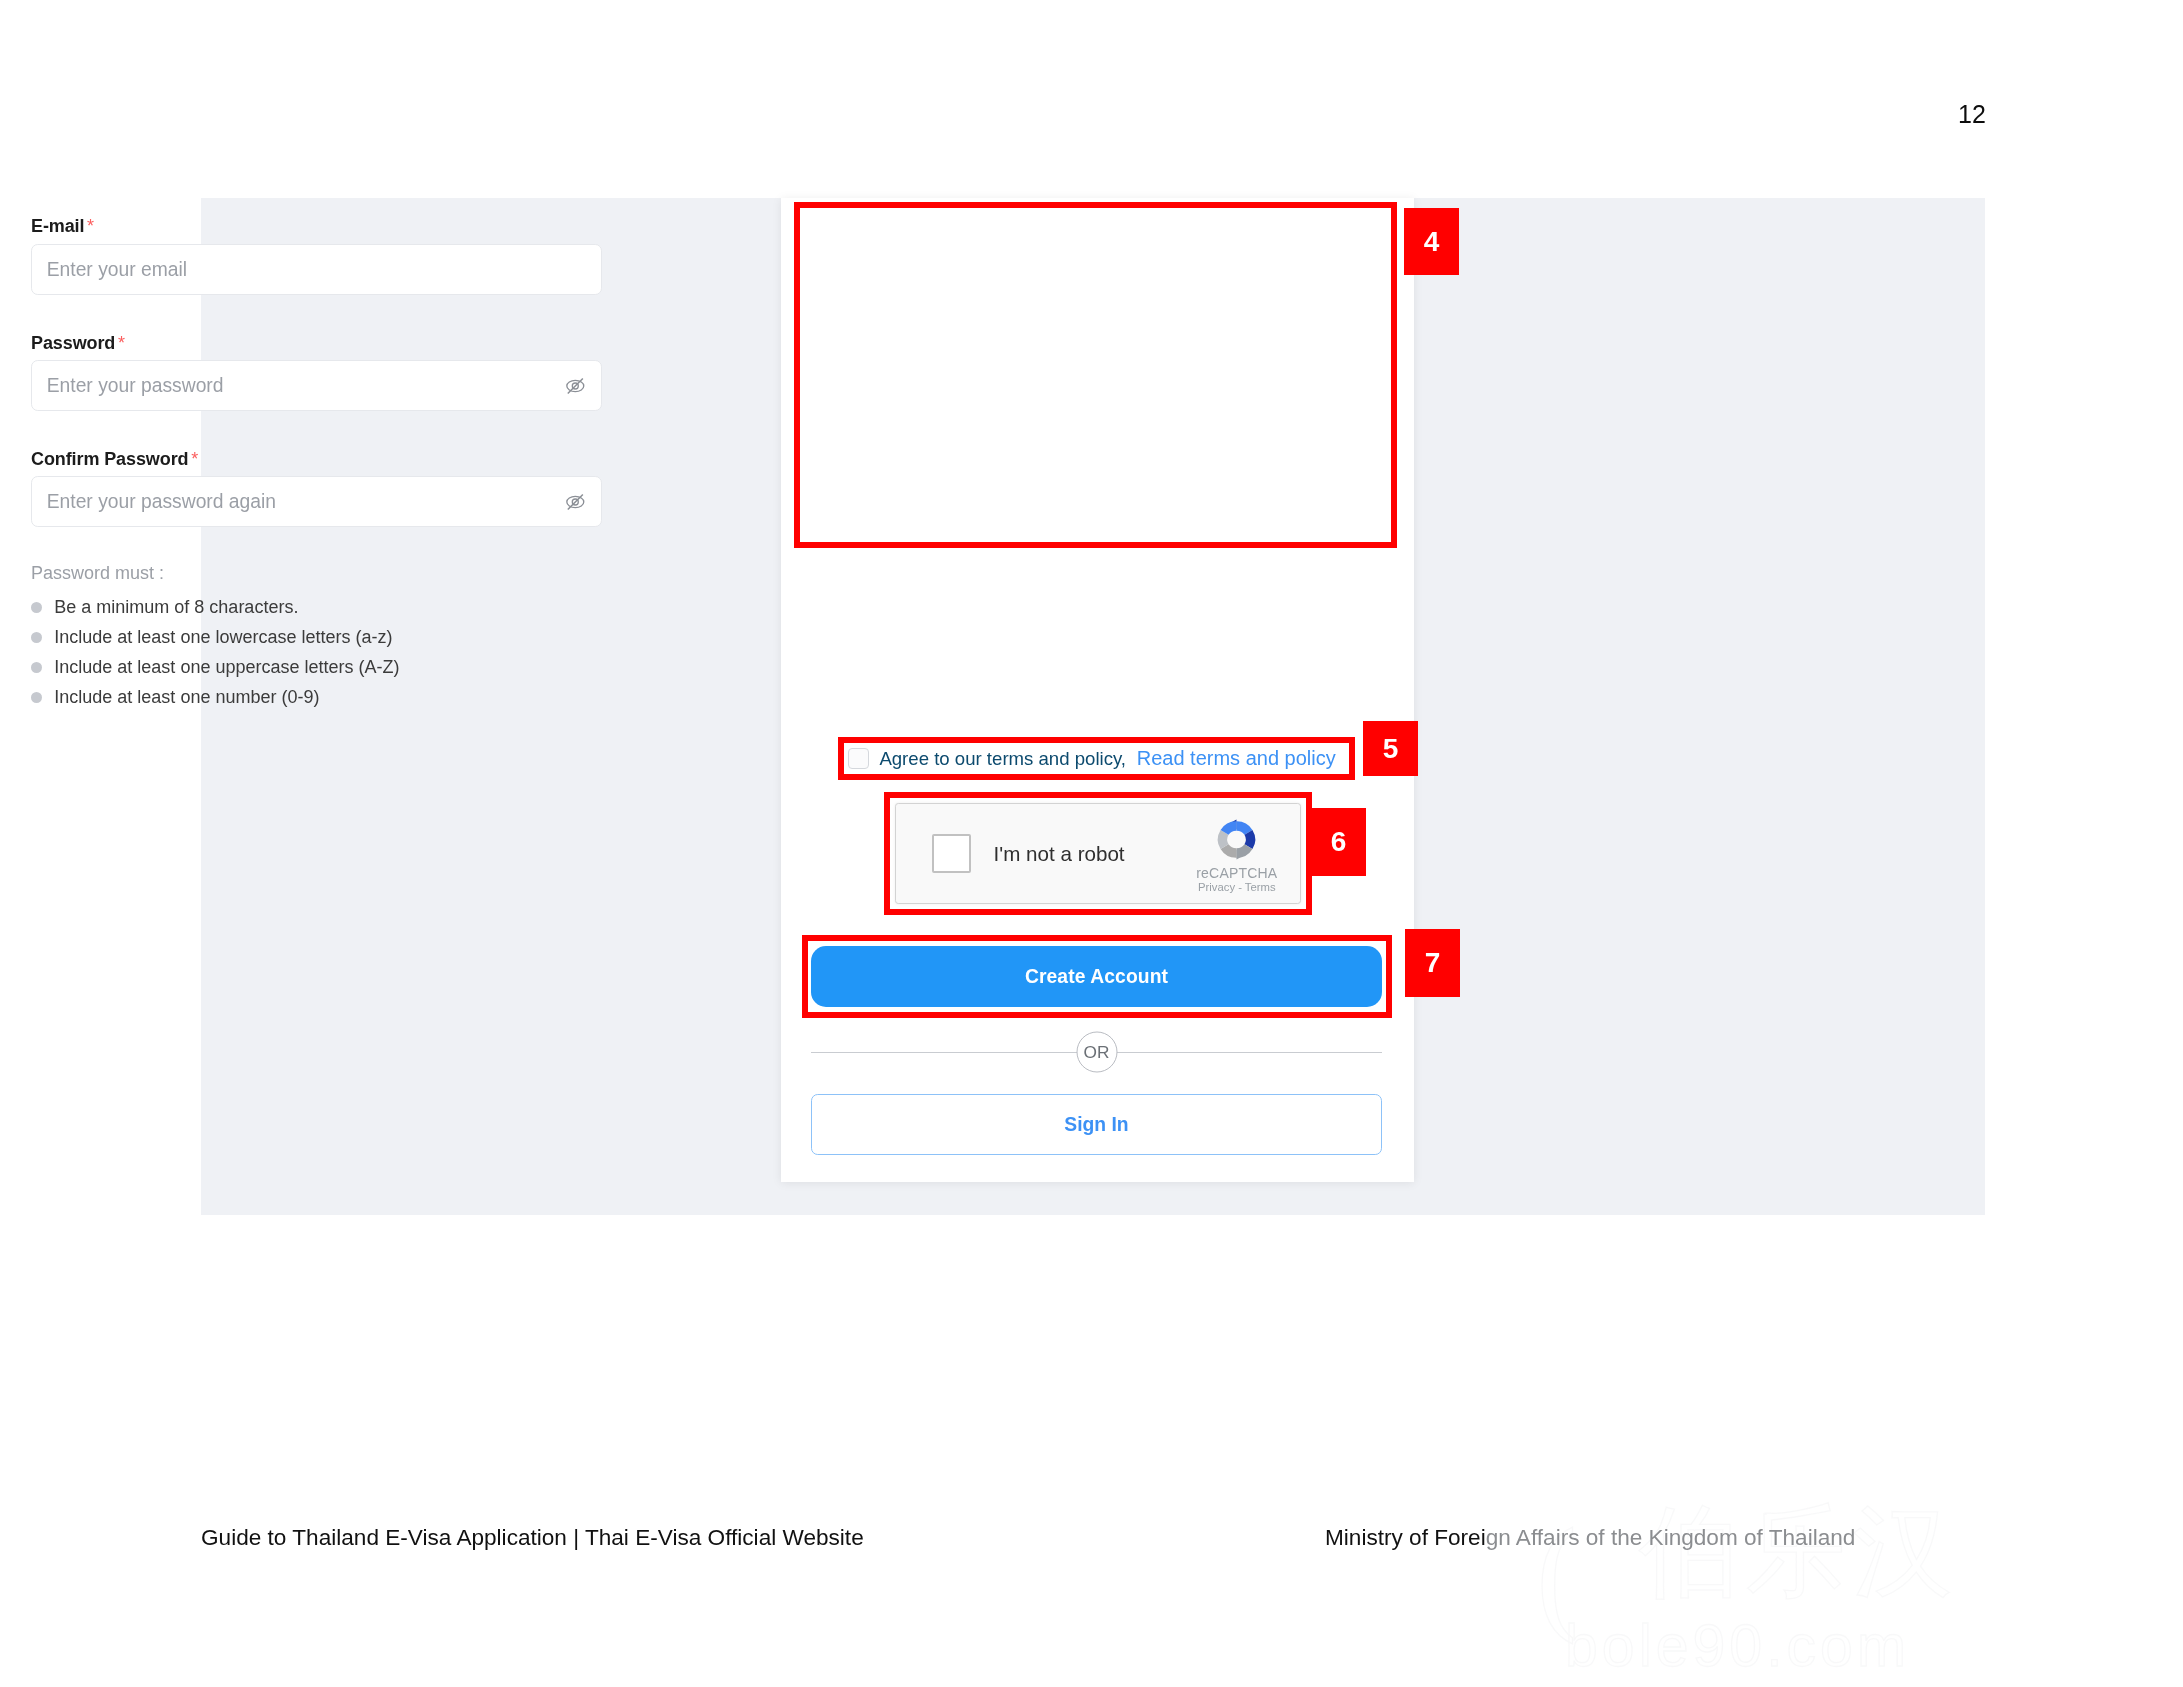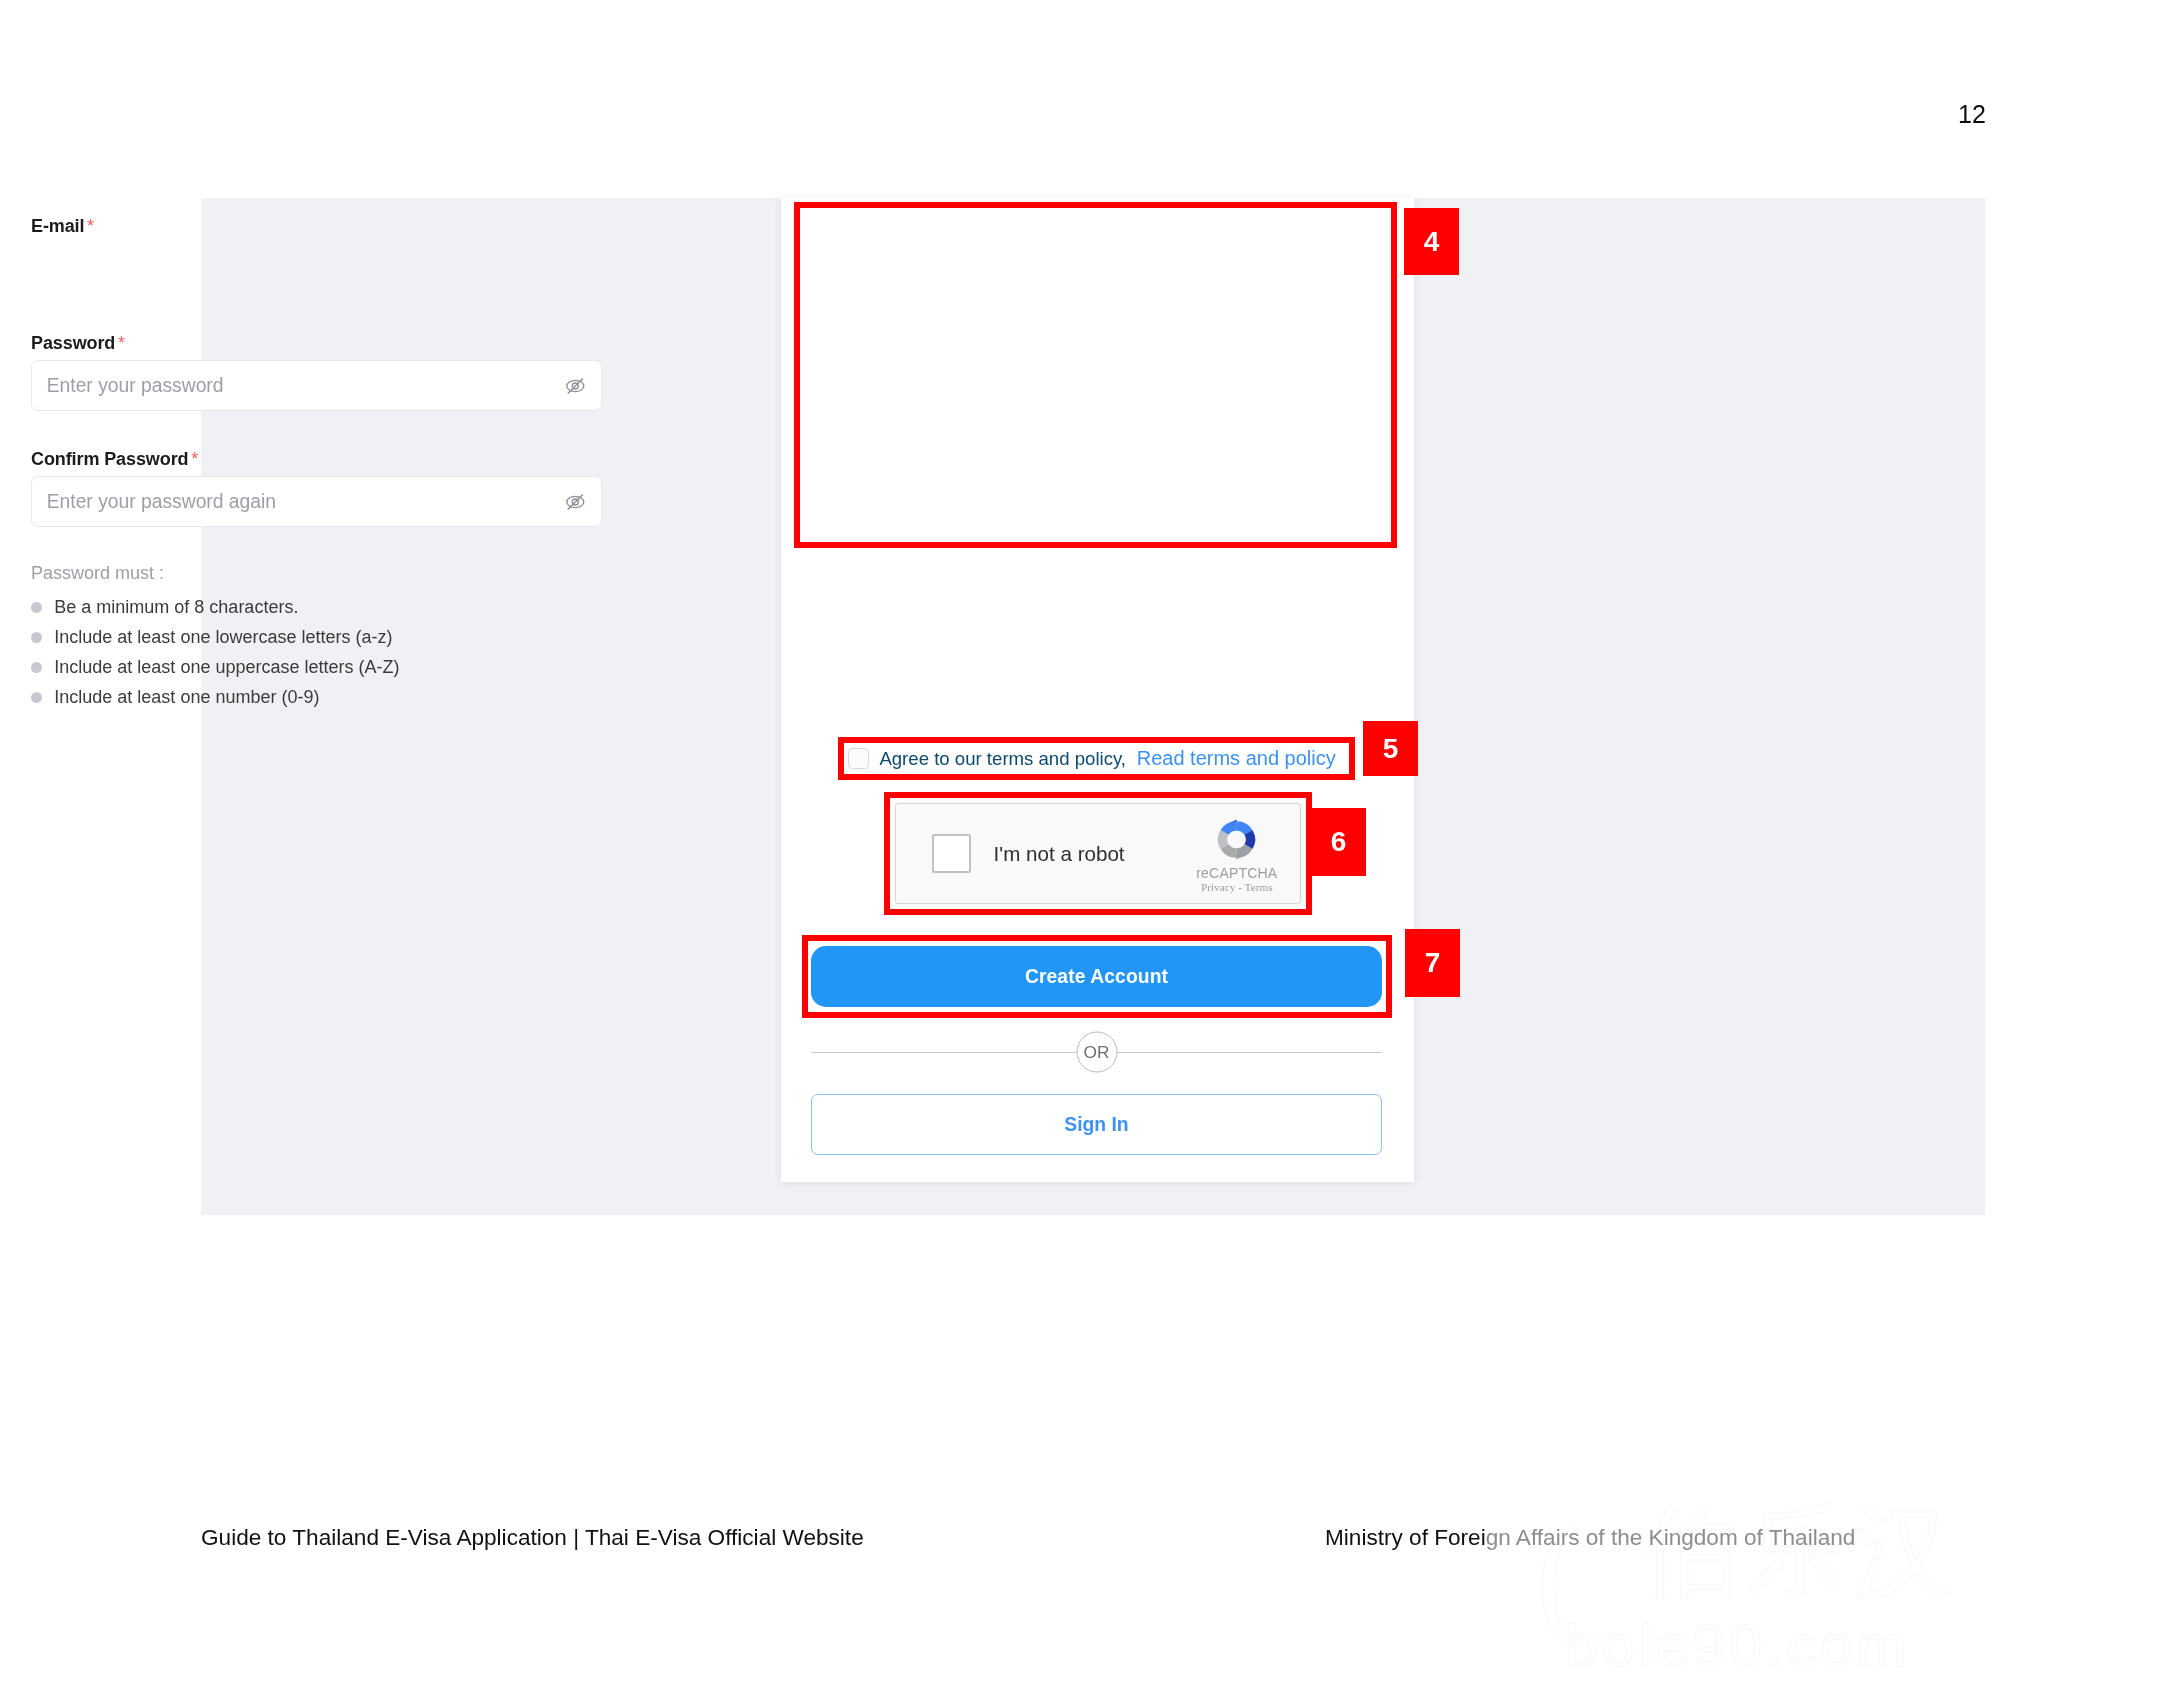--- a/index.html
+++ b/index.html
@@ -200,21 +200,20 @@
   .rc-name {
     font-size: 14px;
     color: #9aa0a6;
     letter-spacing: 0.2px;
     margin-top: 1.3px;
   }
   .rc-legal {
     font-size: 11.3px;
     color: #9aa0a6;
     margin-top: 0.7px;
-    font-family: Liberation Serif, serif;
   }
 
   
   .btn-create {
     position: absolute;
     left: 811px;
     top: 946px;
     width: 571px;
     height: 61px;
     background: #2196f7;
@@ -374,20 +373,23 @@
 <div id="page">
 
   <div class="page-number">12</div>
 
   <div class="screenshot-backdrop"></div>
 
   <div class="signup-card"></div>
 
   <div class="f-email-label">
     <span class="field-label">E-mail</span><span class="req-star">*</span>
+  </div>
+  <div class="text-input f-email-input">
+    <span class="ph">Enter your email</span>
   </div>
 
   <div class="f-pass-label">
     <span class="field-label">Password</span><span class="req-star">*</span>
   </div>
   <div class="text-input f-pass-input">
     <span class="ph">Enter your password</span>
     <span class="eye-icon">
       <svg viewBox="0 0 24 24" width="22.6" height="22.6">
         <ellipse cx="12" cy="12" rx="9" ry="6" fill="none" stroke="#8b8f96" stroke-width="1.4"></ellipse>

